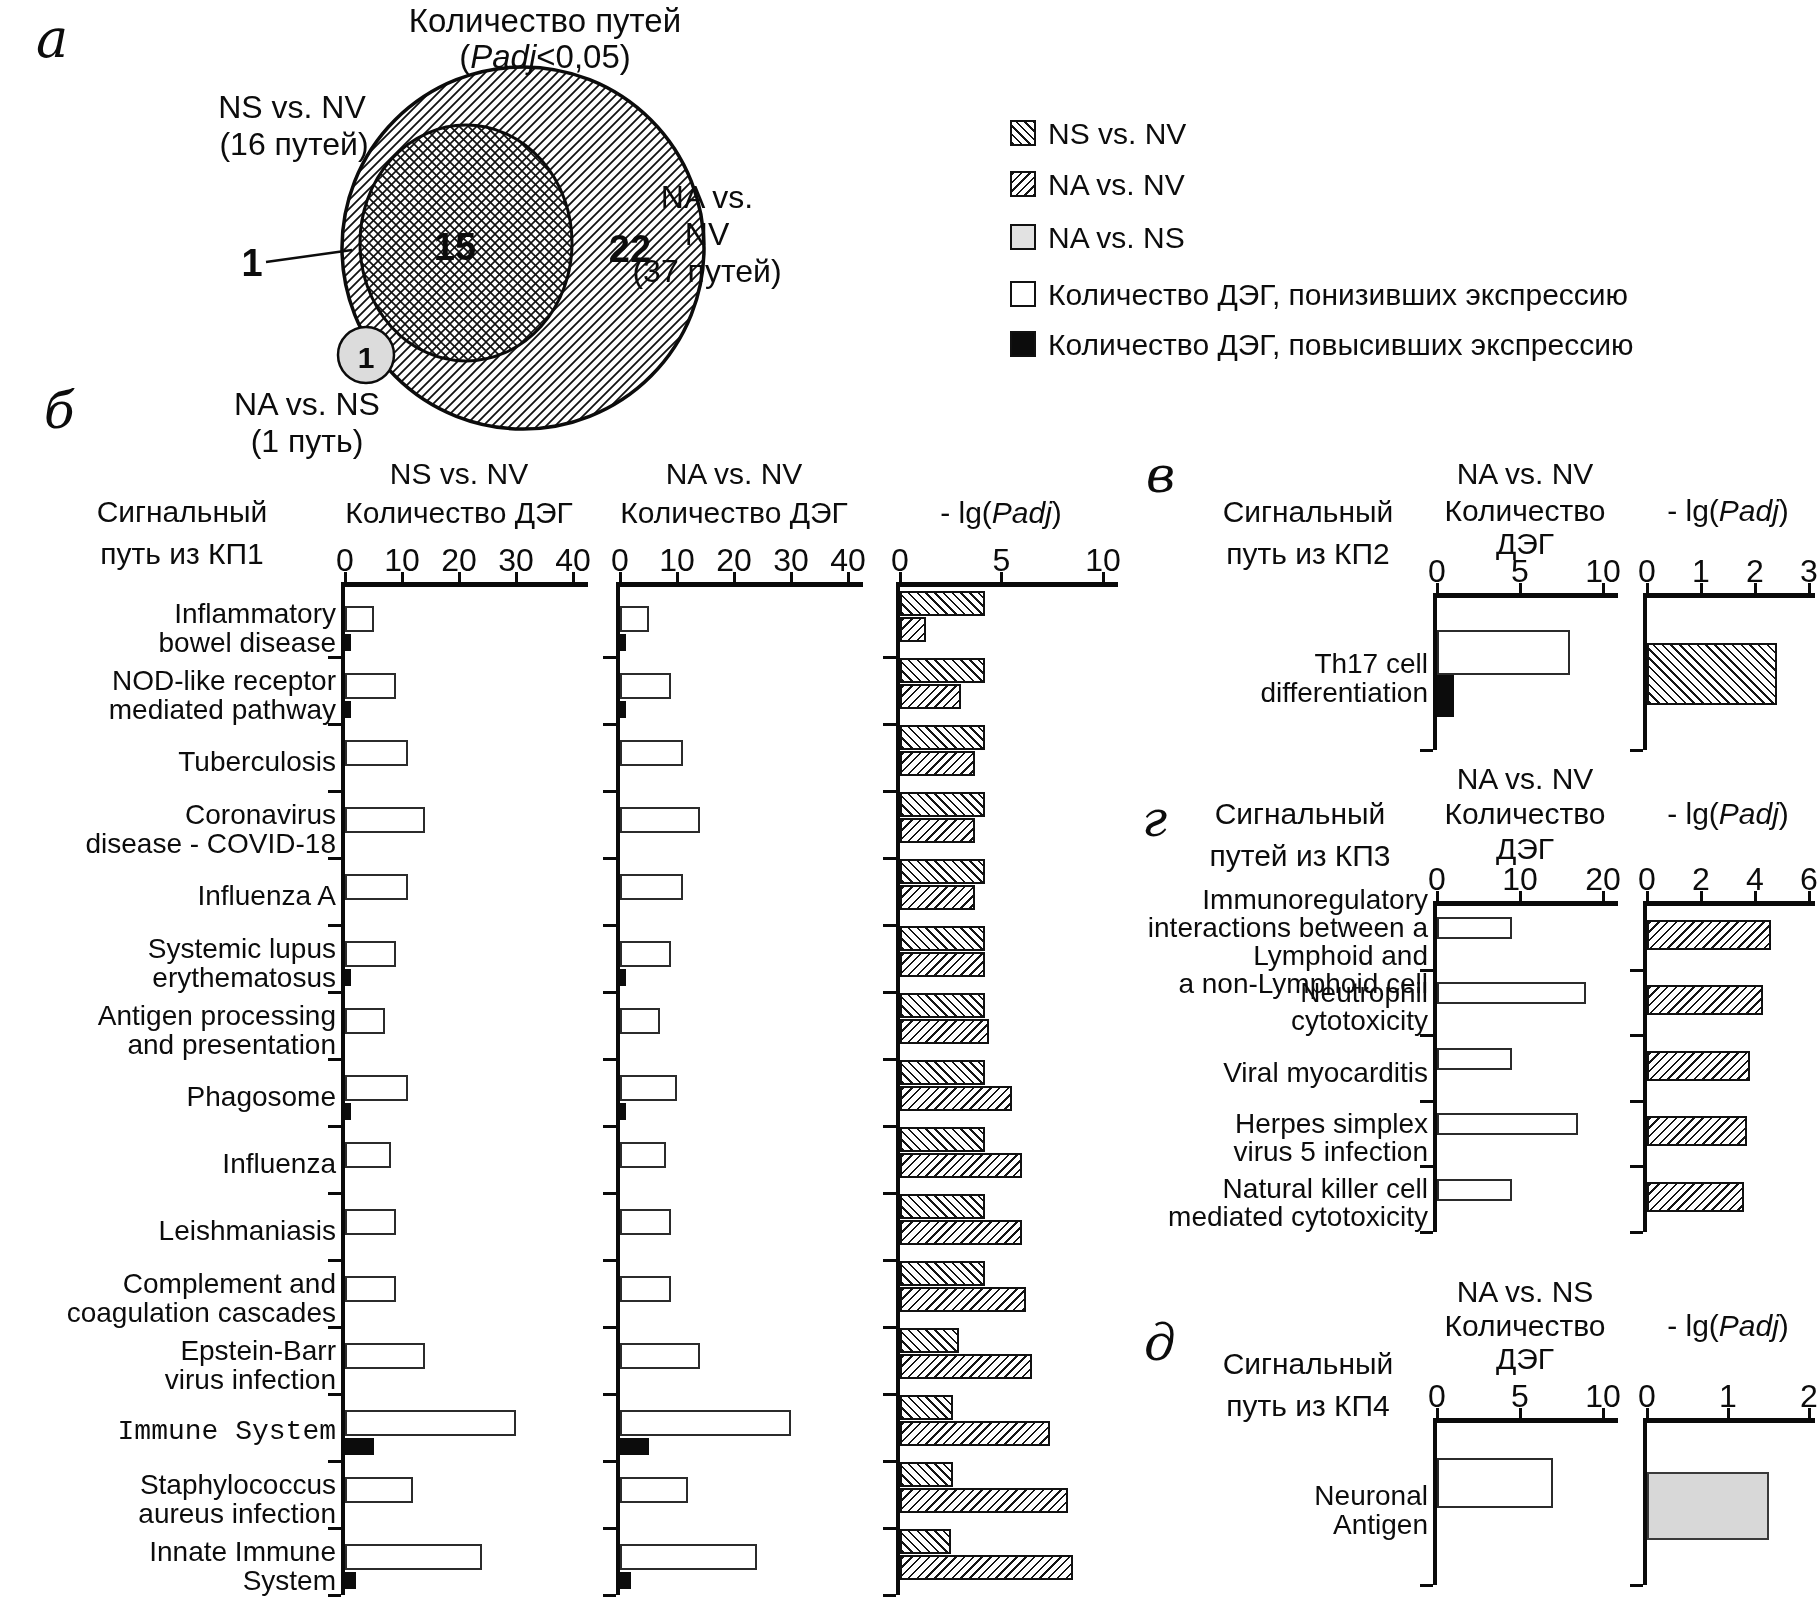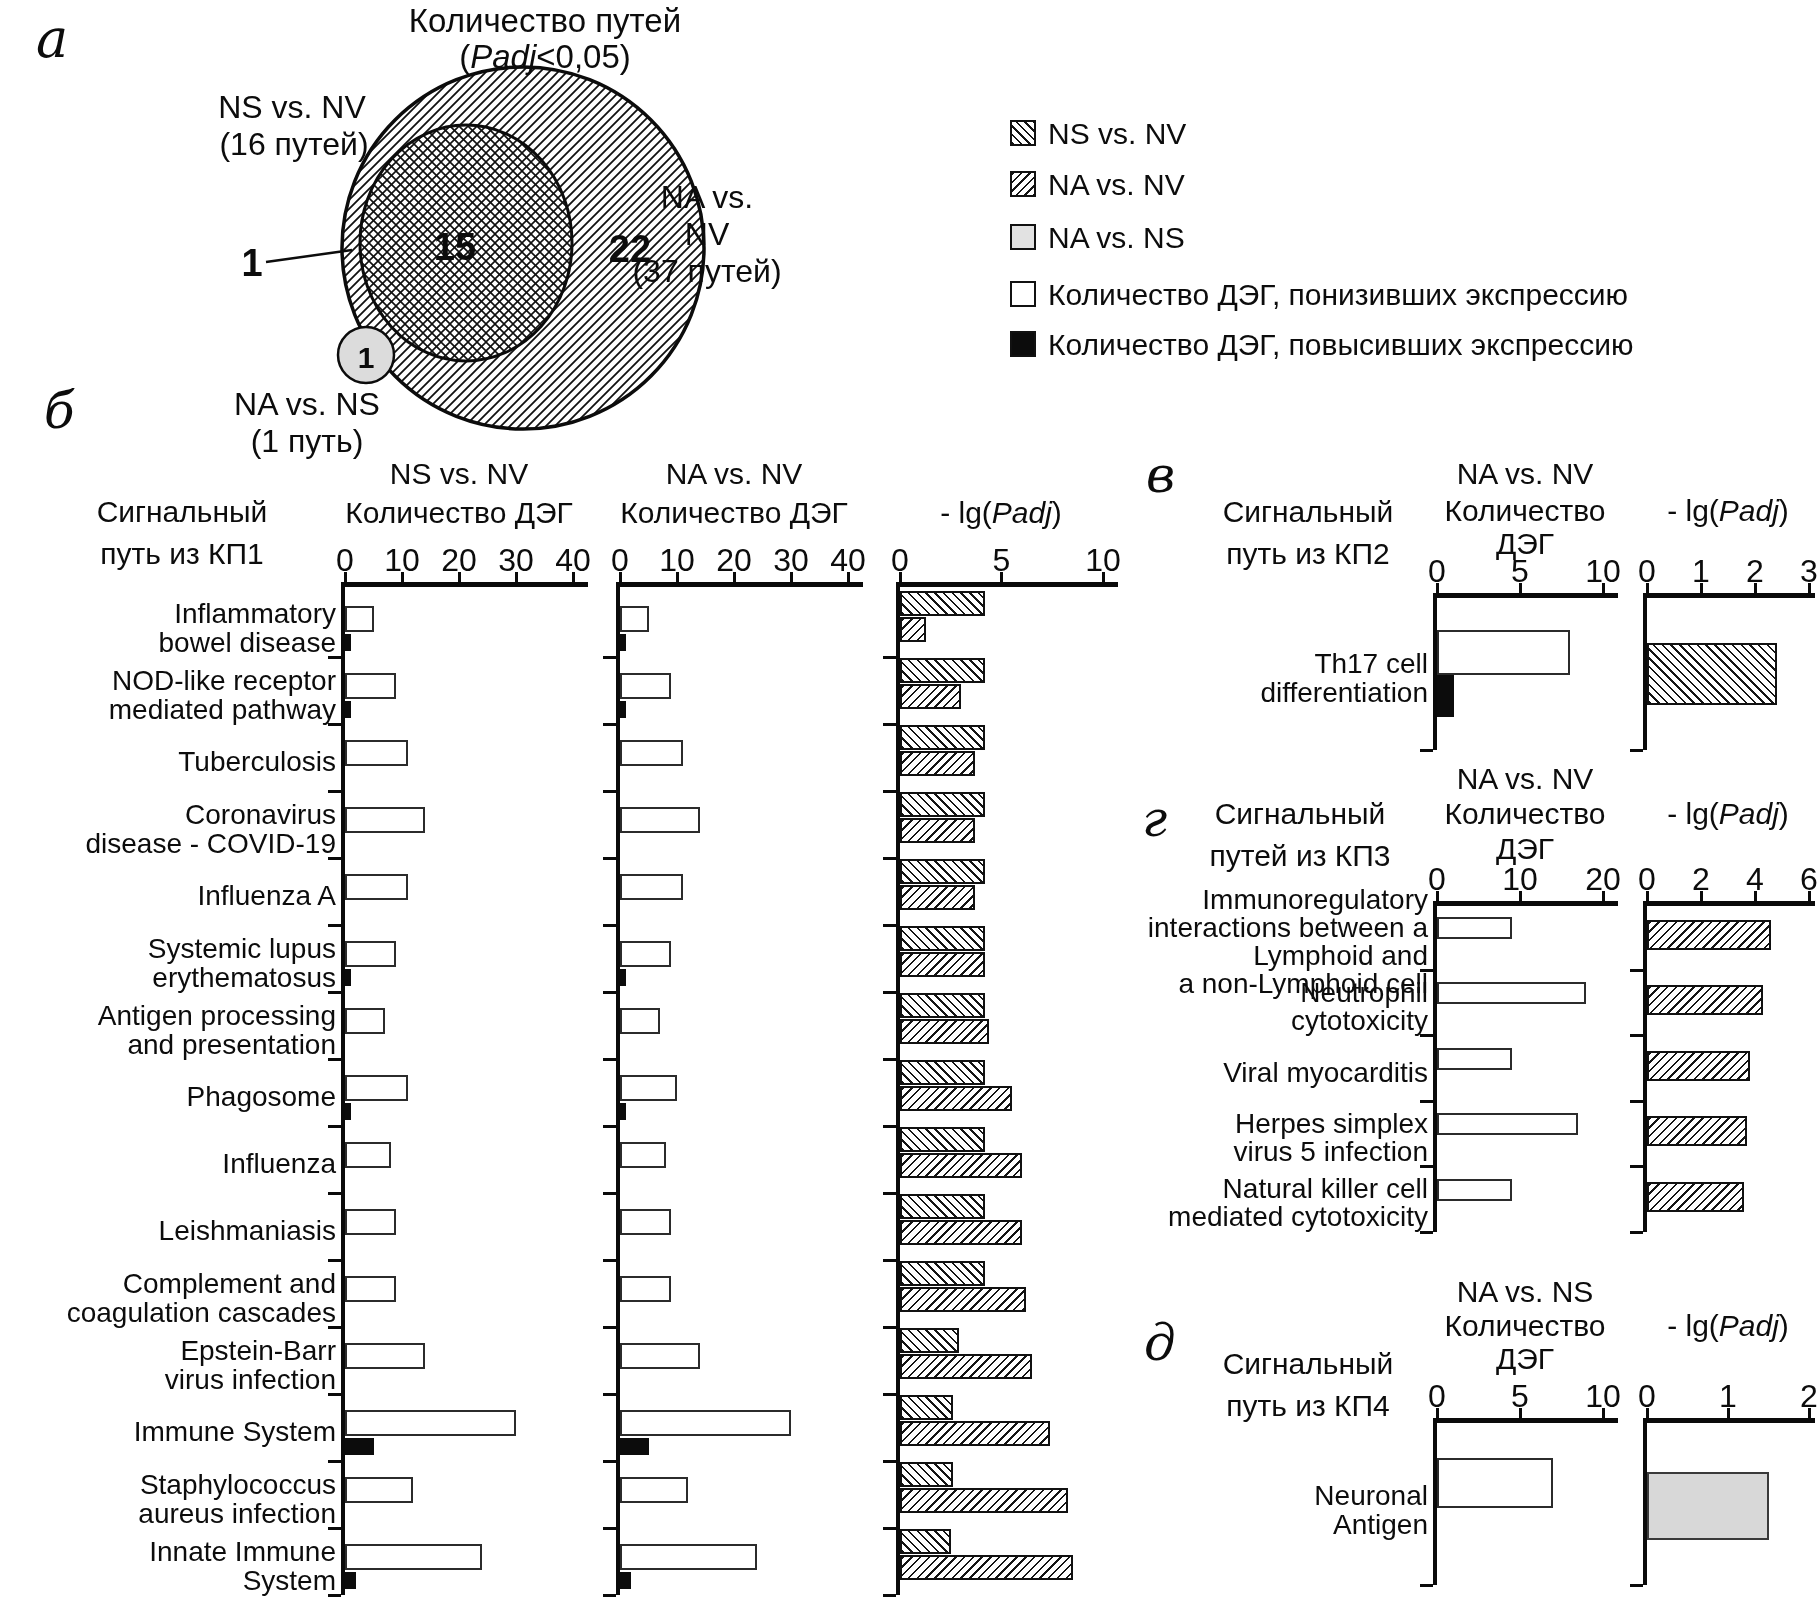--- a/index.html
+++ b/index.html
@@ -105,34 +105,34 @@
 
   <div id="charts">
       <div class="hdr abs" style="left: 182px; top: 496px;">Сигнальный</div>
       <div class="hdr abs" style="left: 182px; top: 538px;">путь из КП1</div>
       <div class="cat abs" style="left: 36px; width: 300px; top: 598.5px; line-height: 29px;">Inflammatory
 bowel disease</div>
       <div class="cat abs" style="left: 36px; width: 300px; top: 665.5px; line-height: 29px;">NOD-like receptor
 mediated pathway</div>
       <div class="cat abs" style="left: 36px; width: 300px; top: 747px; line-height: 29px;">Tuberculosis</div>
       <div class="cat abs" style="left: 36px; width: 300px; top: 799.5px; line-height: 29px;">Coronavirus
-disease - COVID-19</div>
+disease - COVID-18</div>
       <div class="cat abs" style="left: 36px; width: 300px; top: 881px; line-height: 29px;">Influenza A</div>
       <div class="cat abs" style="left: 36px; width: 300px; top: 933.5px; line-height: 29px;">Systemic lupus
 erythematosus</div>
       <div class="cat abs" style="left: 36px; width: 300px; top: 1000.5px; line-height: 29px;">Antigen processing
 and presentation</div>
       <div class="cat abs" style="left: 36px; width: 300px; top: 1082px; line-height: 29px;">Phagosome</div>
       <div class="cat abs" style="left: 36px; width: 300px; top: 1149px; line-height: 29px;">Influenza</div>
       <div class="cat abs" style="left: 36px; width: 300px; top: 1216px; line-height: 29px;">Leishmaniasis</div>
       <div class="cat abs" style="left: 36px; width: 300px; top: 1268.5px; line-height: 29px;">Complement and
 coagulation cascades</div>
       <div class="cat abs" style="left: 36px; width: 300px; top: 1335.5px; line-height: 29px;">Epstein-Barr
 virus infection</div>
-      <div class="cat abs" style="left: 36px; width: 300px; top: 1417px; line-height: 29px;">Immune System</div>
+      <div class="cat abs" style="left: 36px; width: 300px; top: 1417px; line-height: 29px; font-family: Liberation Mono, monospace;">Immune System</div>
       <div class="cat abs" style="left: 36px; width: 300px; top: 1469.5px; line-height: 29px;">Staphylococcus
 aureus infection</div>
       <div class="cat abs" style="left: 36px; width: 300px; top: 1536.5px; line-height: 29px;">Innate Immune
 System</div>
       <div class="ctitle abs" style="left: 459px; top: 458px;">NS vs. NV</div>
       <div class="ctitle abs" style="left: 459px; top: 497px;">Количество ДЭГ</div>
       <div class="ticklab abs" style="left: 345px; top: 544px;">0</div>
       <div class="tick abs" style="left: 343.5px; top: 572px; width: 3px; height: 14px;"></div>
       <div class="ticklab abs" style="left: 402px; top: 544px;">10</div>
       <div class="tick abs" style="left: 400.5px; top: 572px; width: 3px; height: 14px;"></div>

